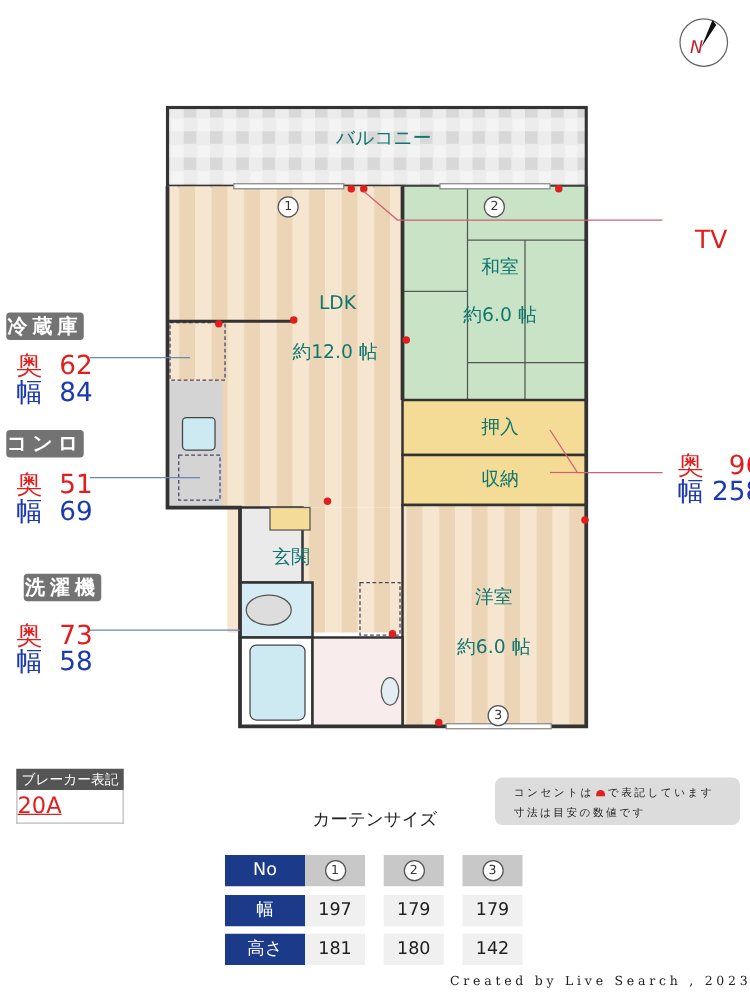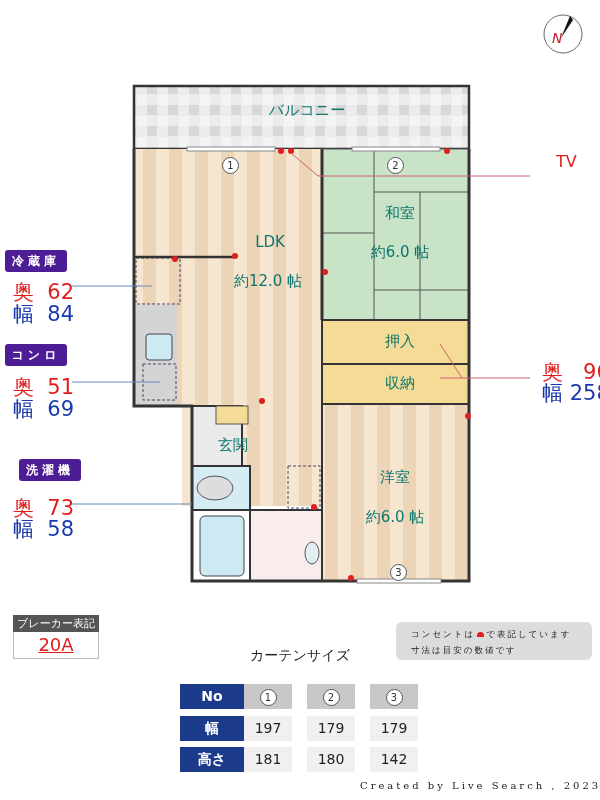--- a/index.html
+++ b/index.html
@@ -1,31 +1,31 @@
 <!DOCTYPE html>
 <html><head>
 <meta charset="utf-8">
 <style>
   html,body{margin:0;padding:0;background:#fff;}
   body{width:600px;height:800px;position:relative;overflow:hidden;font-family:"DejaVu Sans","Liberation Sans",sans-serif;}
   .abs{position:absolute;}
   .plan{position:absolute;left:0;top:0;width:600px;height:600px;}
-  .label-tag{position:absolute;background:#4c1d95;color:#fff;font-size:12px;font-weight:bold;letter-spacing:4px;text-align:center;border-radius:3px;line-height:22px;height:22px;width:62px;}
+  .label-tag{position:absolute;background:#737373;color:#fff;font-size:16px;font-weight:bold;letter-spacing:4px;text-align:center;border-radius:3px;line-height:22px;height:22px;width:62px;}
   .dim-row{position:absolute;font-size:21px;white-space:nowrap;}
   .red{color:#e01e1e;}
   .blue{color:#1c3ab0;}
   .room-text{position:absolute;font-size:15px;color:#0f766e;text-align:center;white-space:nowrap;}
   .breaker{position:absolute;left:13px;top:615px;width:86px;}
   .breaker-head{background:#555;color:#fff;font-size:11px;text-align:center;height:17px;line-height:17px;}
-  .breaker-val{border:1px solid #bbb;border-top:none;color:#e01e1e;font-size:18px;text-align:center;height:26px;line-height:26px;text-decoration:underline;}
+  .breaker-val{border:1px solid #bbb;border-top:none;color:#e01e1e;font-size:18px;text-align:left;height:26px;line-height:26px;text-decoration:underline;}
   .note{position:absolute;left:396px;top:622px;width:196px;height:38px;background:#dcdcdc;border-radius:6px;font-size:8.5px;color:#222;letter-spacing:2px;}
   .note div{position:absolute;left:15px;white-space:nowrap;}
   .ctitle{position:absolute;left:250px;top:647px;font-size:14px;color:#222;}
   .cell{position:absolute;height:25px;line-height:25px;text-align:center;font-size:14px;}
-  .head{background:#1c3a8a;color:#fff;width:64px;font-weight:bold;}
+  .head{background:#1c3a8a;color:#fff;width:64px;}
   .nohead{background:#c8c8c8;color:#333;width:48px;}
   .val{background:#f0f0f0;color:#222;width:48px;}
   .circ{display:inline-block;width:15px;height:15px;border:1px solid #555;border-radius:50%;line-height:15px;font-size:10px;background:#fff;color:#333;vertical-align:middle;}
   .footer{position:absolute;left:360px;top:780px;font-family:"DejaVu Serif","Liberation Serif",serif;font-size:10px;letter-spacing:3px;color:#222;white-space:nowrap;}
 </style>
 </head>
 <body>
 
 <svg class="abs" style="left:542px;top:12px" width="42" height="44">
   <circle cx="21" cy="22" r="19" fill="#fff" stroke="#666" stroke-width="1"></circle>
@@ -118,21 +118,21 @@
 <div class="room-text" style="left:370px;top:332px;width:60px">押入</div>
 <div class="room-text" style="left:370px;top:374px;width:60px">収納</div>
 <div class="room-text" style="left:208px;top:436px;width:50px">玄関</div>
 <div class="room-text" style="left:365px;top:468px;width:60px">洋室</div>
 <div class="room-text" style="left:355px;top:508px;width:80px">約6.0 帖</div>
 
 <div class="abs" style="left:222px;top:155px"><span class="circ" style="text-align:center">1</span></div>
 <div class="abs" style="left:387px;top:155px"><span class="circ" style="text-align:center">2</span></div>
 <div class="abs" style="left:390px;top:562px"><span class="circ" style="text-align:center">3</span></div>
 
-<div class="abs red" style="left:556px;top:152px;font-size:16px">TV</div>
+<div class="abs red" style="left:556px;top:179px;font-size:20px">TV</div>
 
 <div>
   <div class="label-tag" style="left:5px;top:250px">冷蔵庫</div>
   <div class="dim-row" style="left:13px;top:278px"><span class="red">奥</span>&nbsp;&nbsp;<span class="red">62</span></div>
   <div class="dim-row" style="left:13px;top:300px"><span class="blue">幅</span>&nbsp;&nbsp;<span class="blue">84</span></div>
 </div>
 <div>
   <div class="label-tag" style="left:5px;top:344px">コンロ</div>
   <div class="dim-row" style="left:13px;top:373px"><span class="red">奥</span>&nbsp;&nbsp;<span class="red">51</span></div>
   <div class="dim-row" style="left:13px;top:395px"><span class="blue">幅</span>&nbsp;&nbsp;<span class="blue">69</span></div>

